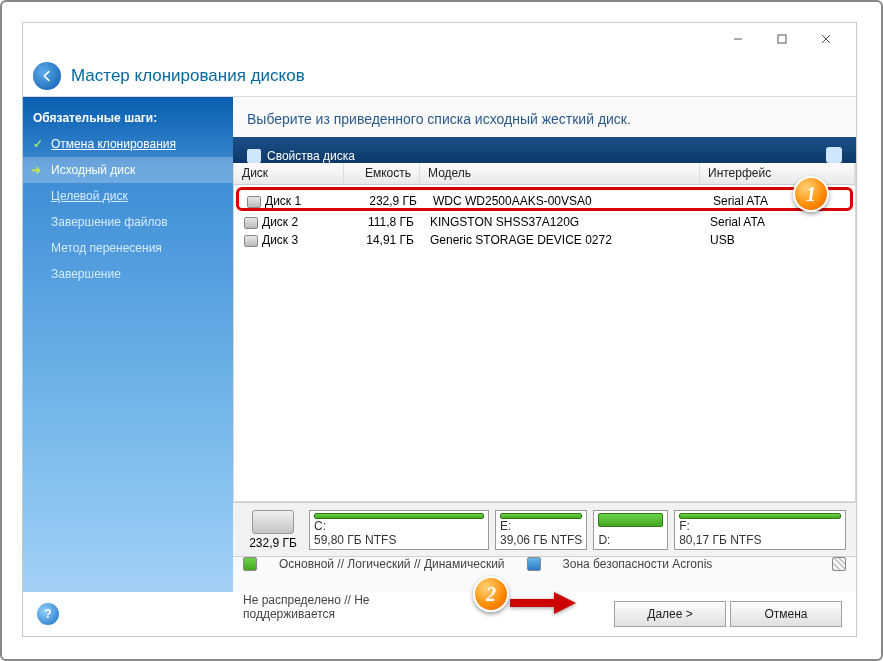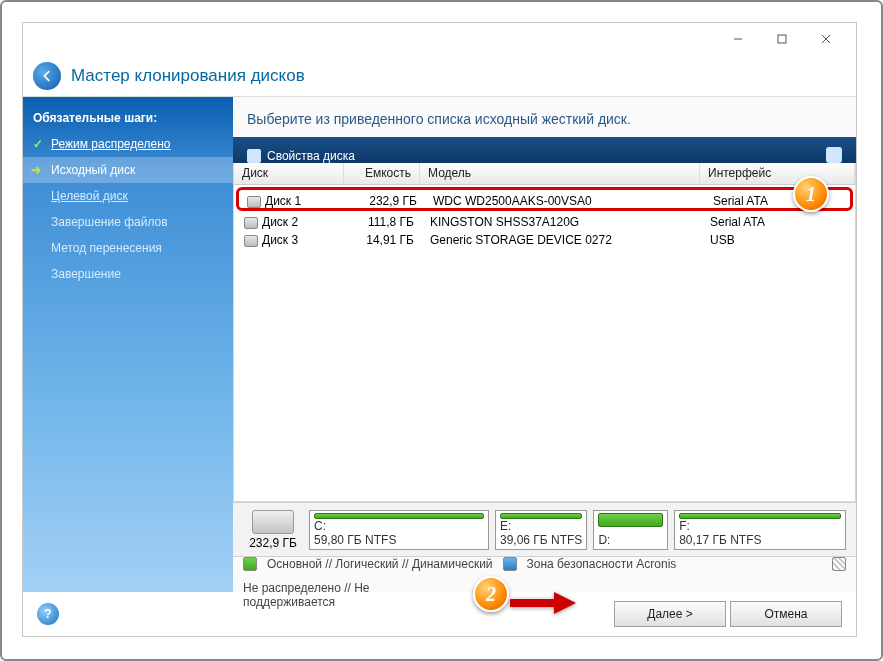--- a/index.html
+++ b/index.html
@@ -39,21 +39,21 @@
 .c-name{width:110px}
 .c-cap{width:76px;text-align:right}
 .c-model{width:280px}
 .c-if{flex:1}
 .disk-layout{height:54px;background:#f2f2f2;border-top:1px solid #d0d0d0;display:flex;align-items:center;padding:6px 10px;gap:6px}
 .disk-total{width:60px;text-align:center}
 .disk-ico-big{width:42px;height:24px;background:linear-gradient(180deg,#f0f0f0,#c4c4c4);border:1px solid #999;border-radius:3px;margin:0 auto 2px}
 .part-block{flex:1;border:1px solid #999;background:#fff;padding:2px 4px;height:40px;display:flex;flex-direction:column;justify-content:space-between}
 .part-bar{height:14px;background:linear-gradient(180deg,#6dd24a,#45a620);border:1px solid #2f7a14;border-radius:2px}
 .part-lbl{font-size:11px;color:#333;white-space:nowrap}
-.legend{height:36px;border-top:1px solid #d0d0d0;display:flex;align-items:center;padding:0 10px;gap:10px;font-size:11px;color:#444;flex-wrap:wrap}
+.legend{height:36px;border-top:1px solid #d0d0d0;display:flex;align-items:center;padding:0 10px;gap:22px;font-size:11px;color:#444;flex-wrap:wrap}
 .lg-sw{width:14px;height:14px;border:1px solid #888;border-radius:2px;display:inline-block;vertical-align:middle}
 .lg-green{background:linear-gradient(180deg,#6dd24a,#45a620)}
 .lg-blue{background:linear-gradient(180deg,#6bb4e8,#2b7bc8)}
 .lg-hatch{background:repeating-linear-gradient(45deg,#ccc,#ccc 2px,#fff 2px,#fff 4px)}
 .footer{height:44px;display:flex;align-items:center;justify-content:space-between;padding:0 14px}
 .help-btn{width:22px;height:22px;border-radius:50%;background:radial-gradient(circle at 35% 35%,#8fd0ff,#1a6fc0);color:#fff;display:flex;align-items:center;justify-content:center;font-weight:bold}
 .btn-row{display:flex;gap:4px}
 .btn{min-width:112px;height:26px;border:1px solid #a0a0a0;background:linear-gradient(180deg,#fdfdfd,#e0e0e0);display:flex;align-items:center;justify-content:center;cursor:pointer;color:#222}
 .callout{position:absolute;width:36px;height:36px;border-radius:50%;background:radial-gradient(circle at 35% 30%,#ffd27a,#ff8a00 60%,#d65a00);border:2px solid #fff;box-shadow:0 2px 4px rgba(0,0,0,.4);color:#fff;font-size:20px;font-weight:bold;font-style:italic;display:flex;align-items:center;justify-content:center;z-index:50;font-family:Georgia,serif}
 .arrow{position:absolute;z-index:49}
@@ -89,21 +89,21 @@
       <svg viewBox="0 0 16 16">
           <path d="M10 3L5 8l5 5" stroke="#fff" stroke-width="2" fill="none" stroke-linecap="round"></path>
         </svg>
     </div>
     <div class="header-title">Мастер клонирования дисков</div>
   </div>
 
   <div class="body">
     <div class="sidebar">
       <div class="side-head">Обязательные шаги:</div>
-      <div class="side-item done"><span class="underline">Режим распределено</span></div>
+      <div class="side-item done"><span class="underline">Отмена клонирования</span></div>
       <div class="side-item current"><span>Исходный диск</span></div>
       <div class="side-item upcoming"><span class="underline">Целевой диск</span></div>
       <div class="side-item upcoming"><span>Завершение файлов</span></div>
       <div class="side-item upcoming"><span>Метод перенесения</span></div>
       <div class="side-item upcoming"><span>Завершение</span></div>
     </div>
 
     <div class="main">
       <div class="instruction">Выберите из приведенного списка исходный жесткий диск.</div>
 

